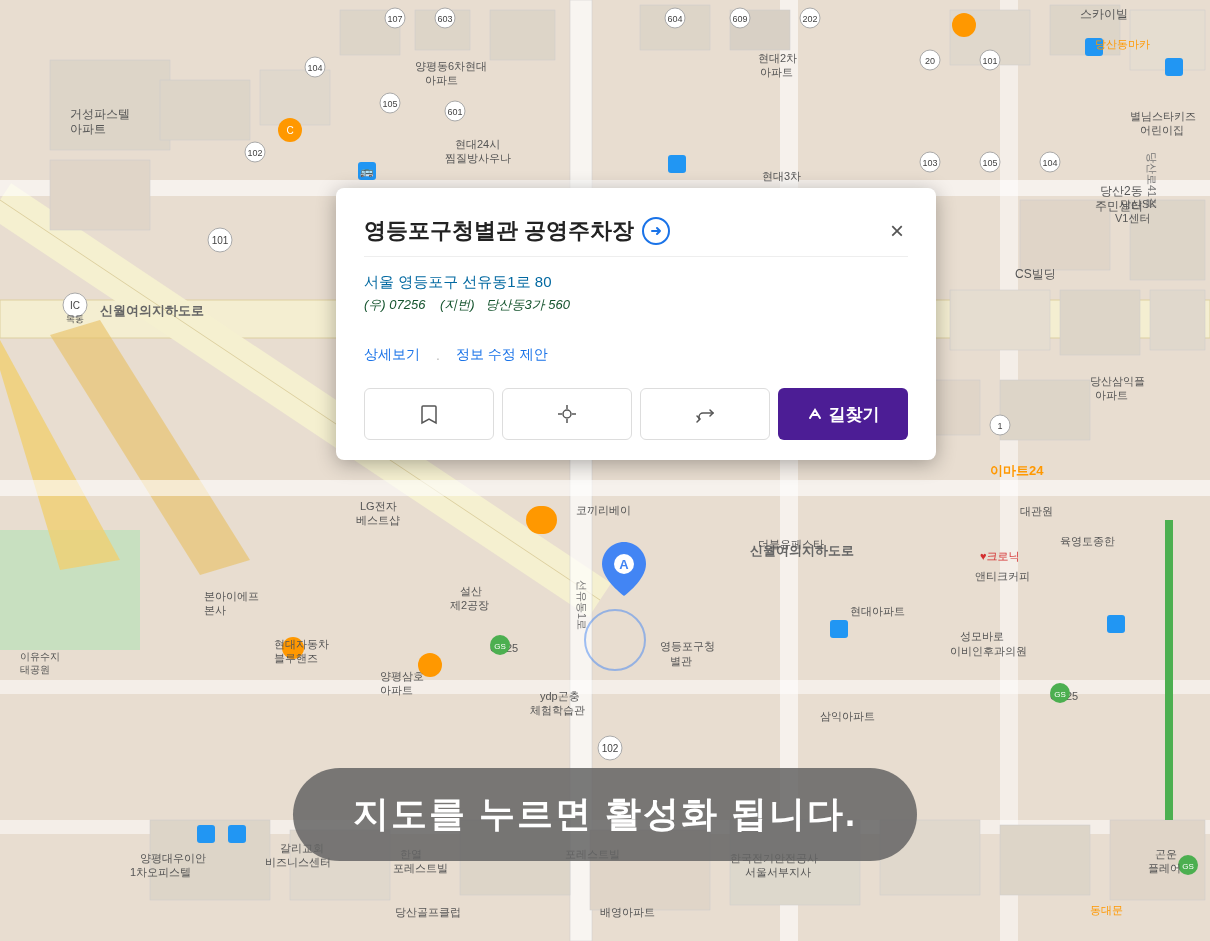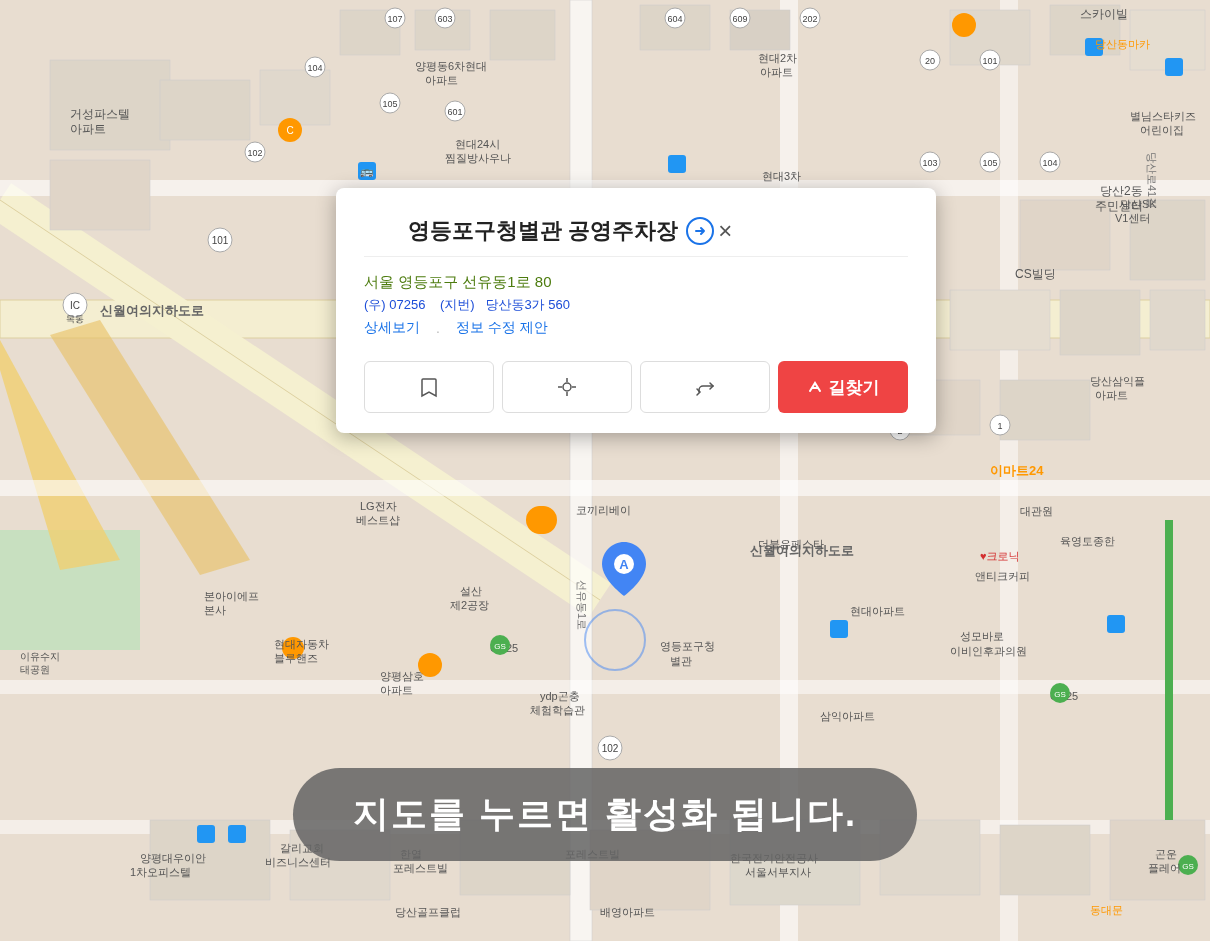--- a/index.html
+++ b/index.html
@@ -30,22 +30,22 @@
       background: #fff;
       border-radius: 8px;
       box-shadow: 0 4px 20px rgba(0,0,0,0.3);
       padding: 28px 28px 20px 28px;
       z-index: 100;
     }
 
     .popup-header {
       display: flex;
       align-items: center;
+      justify-content: space-between;
       margin-bottom: 10px;
-      margin-left: 44px;
     }
 
     .popup-title-row {
       display: flex;
       align-items: center;
       gap: 8px;
     }
 
     .popup-title {
       font-size: 22px;
@@ -93,29 +93,30 @@
     }
 
     .popup-divider {
       height: 1px;
       background: #eee;
       margin: 10px 0 14px 0;
     }
 
     .popup-address {
       font-size: 15px;
-      color: #4d7c0f;
+      color: #0369a1;
       margin-bottom: 4px;
       margin-top: 16px;
     }
 
     .popup-address-detail {
       font-size: 13px;
-      color: #1d4ed8;
-      margin-bottom: 5px;
+      color: #14532d;
+      margin-bottom: 32px;
+      font-style: italic;
     }
 
     .popup-links {
       display: flex;
       align-items: center;
       gap: 16px;
       margin-bottom: 24px;
       font-size: 14px;
     }
 
@@ -146,21 +147,21 @@
       align-items: center;
       justify-content: center;
       cursor: pointer;
       font-size: 22px;
       color: #555;
     }
 
     .route-btn {
       width: 130px;
       height: 52px;
-      background: #ef4444;
+      background: #4c1d95;
       border: none;
       border-radius: 6px;
       color: white;
       font-size: 17px;
       font-weight: 600;
       cursor: pointer;
       display: flex;
       align-items: center;
       justify-content: center;
       gap: 6px;

